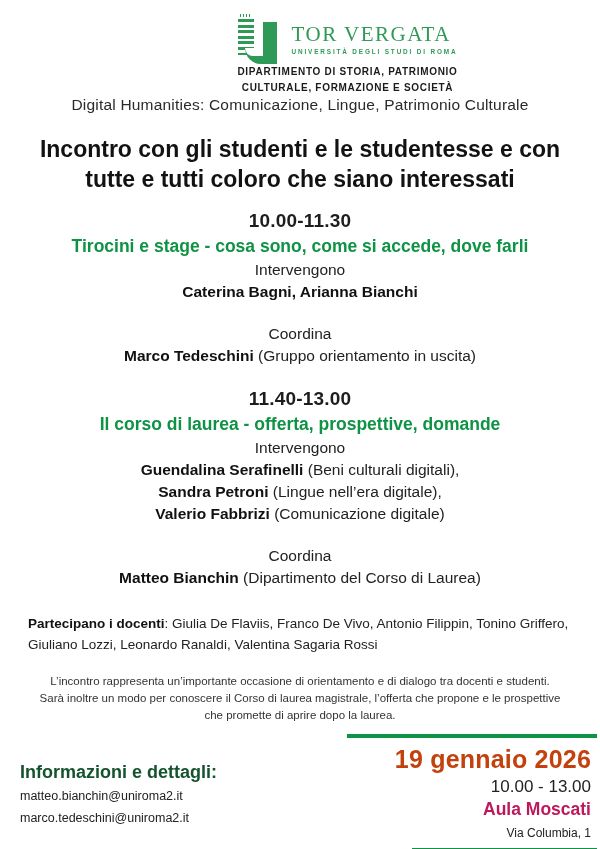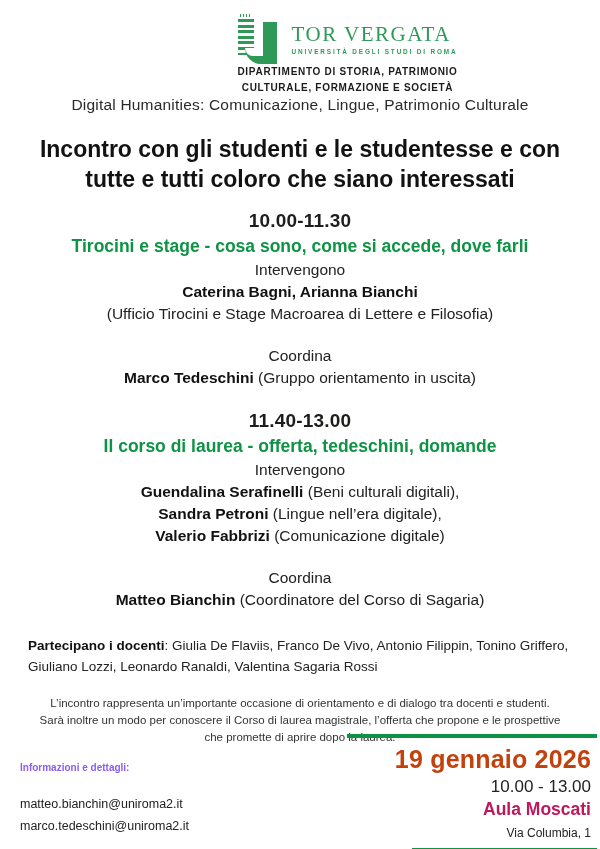--- a/index.html
+++ b/index.html
@@ -48,21 +48,21 @@
   .line{font-size:15.5px;line-height:22px;color:#222;}
   .line b{color:#111;}
   .mt2{margin-top:2px;}
   .coordina{margin-top:20px;}
   
   .participants{margin:24px 26px 0 28px;text-align:left;font-size:13.5px;line-height:1.6;color:#222;}
   .participants b{color:#111;}
   .note{margin:17px 38px 0;text-align:center;font-size:11.5px;line-height:1.48;color:#333;}
   
   .footer-left{position:absolute;left:20px;top:762px;font-size:12.5px;color:#222;}
-  .info-label{font-weight:bold;margin-bottom:20px;font-size:10px;color:#8b5cf6;}
+  .info-label{font-weight:bold;margin-bottom:2px;font-size:18px;color:#14532d;}
   .email{line-height:22px;}
   .footer-right{position:absolute;right:3px;top:734px;width:250px;text-align:right;}
   .rule-top{height:3.5px;background:var(--green);width:250px;margin-bottom:7px;}
   .event-date{font-size:25px;font-weight:bold;color:#c2410c;padding-right:6px;letter-spacing:.2px;}
   .event-time{font-size:17px;margin-top:3px;padding-right:6px;color:#222;}
   .event-venue{font-size:17.5px;font-weight:bold;margin-top:2px;padding-right:6px;color:#be185d;}
   .event-address{font-size:12px;margin-top:6px;padding-right:6px;color:#222;}
   .rule-bottom{height:3.5px;background:var(--green);width:185px;margin:8px 0 0 auto;}
 </style>
 </head>
@@ -90,34 +90,33 @@
 </div>
 
 <div class="program">Digital Humanities: Comunicazione, Lingue, Patrimonio Culturale</div>
 <div class="main-title">Incontro con gli studenti e le studentesse e con tutte e tutti coloro che siano interessati</div>
 
 <div class="session">
   <div class="time s1-time">10.00-11.30</div>
   <div class="green-heading">Tirocini e stage - cosa sono, come si accede, dove farli</div>
   <div class="line mt2">Intervengono</div>
   <div class="line"><b>Caterina Bagni, Arianna Bianchi</b></div>
-  <div class="line">(Ufficio Tirocini e Stage Macroarea di Lettere e Filosofia)</div>
   <div class="line coordina">Coordina</div>
   <div class="line"><b>Marco Tedeschini</b><span> (Gruppo orientamento in uscita)</span></div>
 </div>
 
 <div class="session">
   <div class="time s2-time">11.40-13.00</div>
-  <div class="green-heading">Il corso di laurea - offerta, tedeschini, domande</div>
+  <div class="green-heading">Il corso di laurea - offerta, prospettive, domande</div>
   <div class="line mt2">Intervengono</div>
   <div class="line"><b>Guendalina Serafinelli</b><span> (Beni culturali digitali),</span></div>
   <div class="line"><b>Sandra Petroni</b><span> (Lingue nell’era digitale),</span></div>
   <div class="line"><b>Valerio Fabbrizi</b><span> (Comunicazione digitale)</span></div>
   <div class="line coordina">Coordina</div>
-  <div class="line"><b>Matteo Bianchin</b><span> (Coordinatore del Corso di Sagaria)</span></div>
+  <div class="line"><b>Matteo Bianchin</b><span> (Dipartimento del Corso di Laurea)</span></div>
 </div>
 
 <div class="participants">
   <b>Partecipano i docenti</b><span>: Giulia De Flaviis, Franco De Vivo, Antonio Filippin, Tonino Griffero, Giuliano Lozzi, Leonardo Ranaldi, Valentina Sagaria Rossi</span>
 </div>
 
 <div class="note">L’incontro rappresenta un’importante occasione di orientamento e di dialogo tra docenti e studenti. Sarà inoltre un modo per conoscere il Corso di laurea magistrale, l’offerta che propone e le prospettive che promette di aprire dopo la laurea.</div>
 
 <div class="footer-left">
   <div class="info-label">Informazioni e dettagli:</div>

